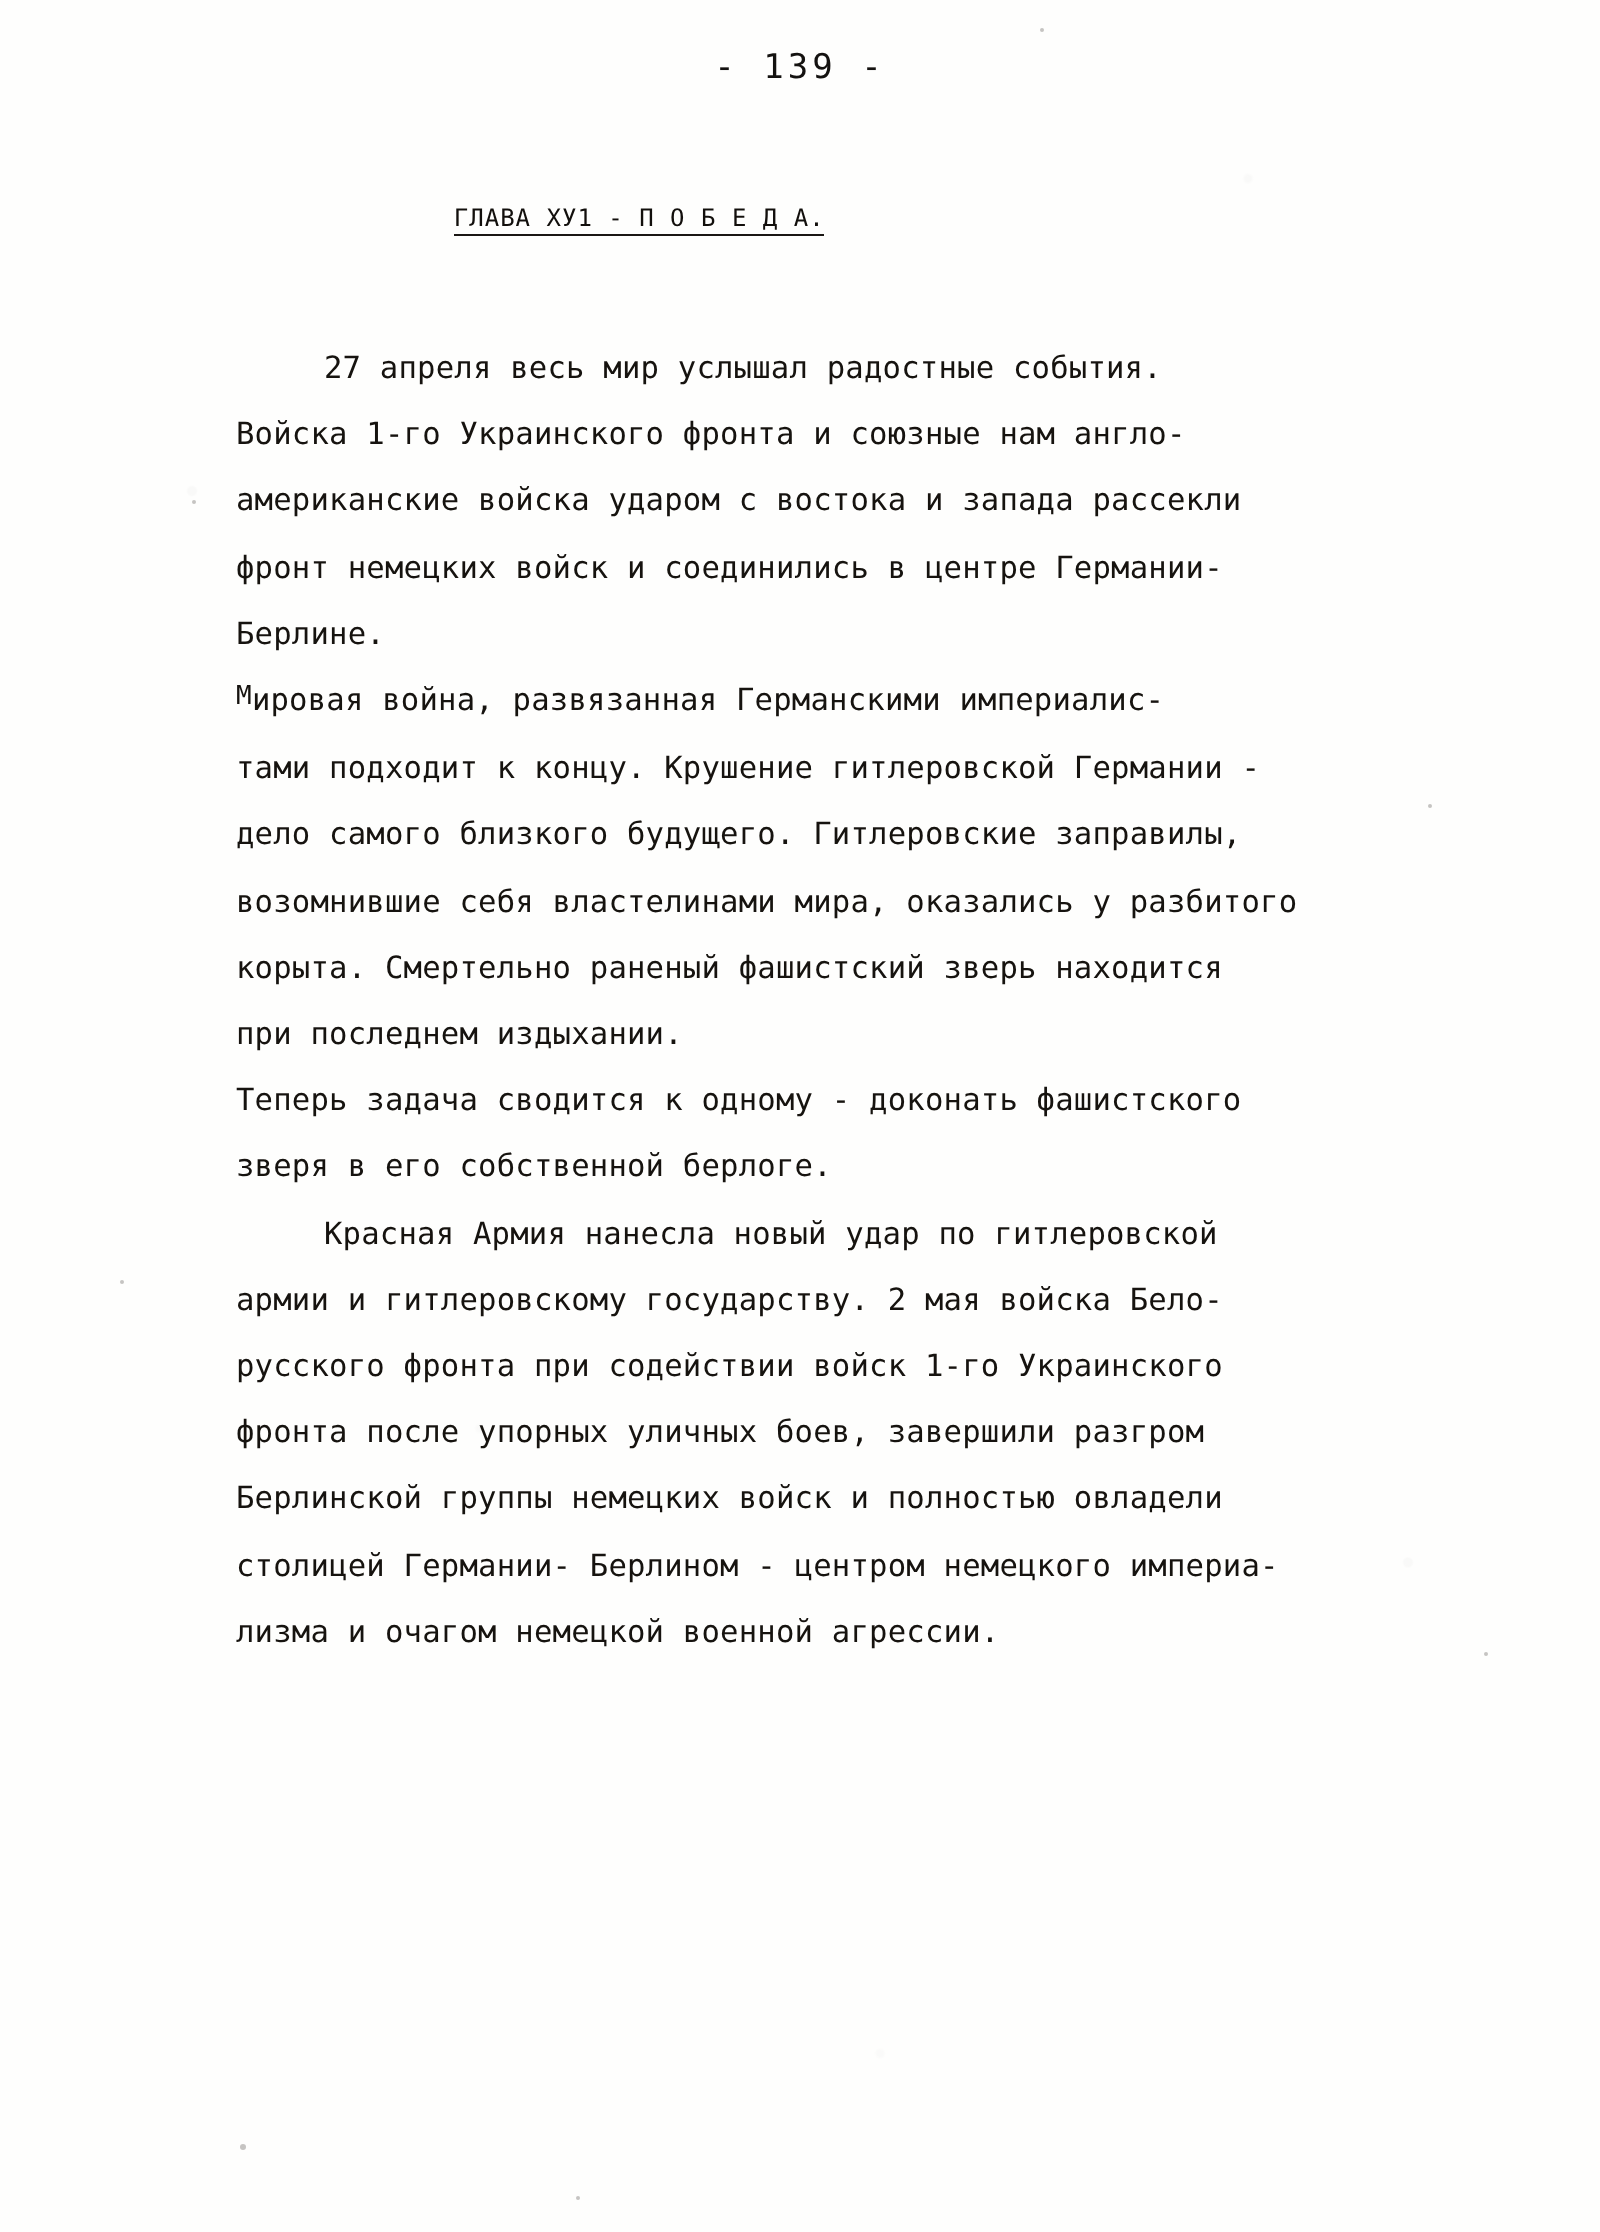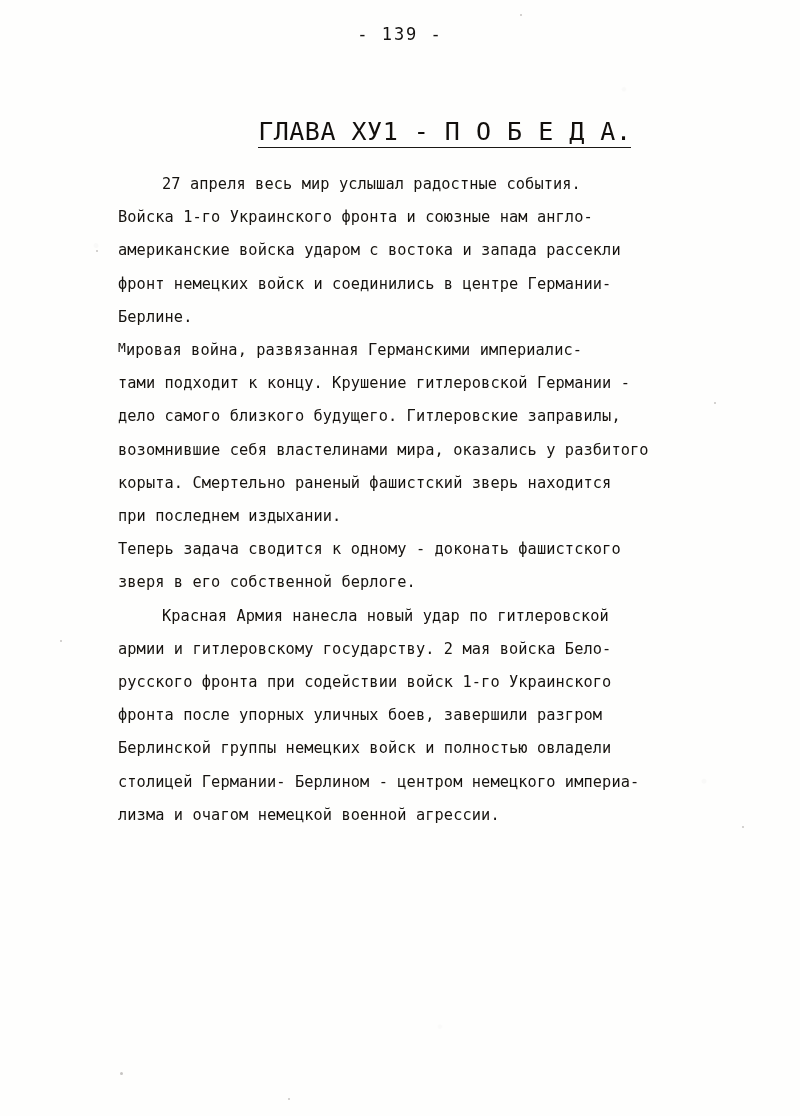--- a/index.html
+++ b/index.html
@@ -35,21 +35,21 @@
     width: 800px;
     text-align: center;
     font-size: 17px;
     letter-spacing: 2px;
     color: #141210;
   }
   .chapter-heading {
     position: absolute;
     top: 88px;
     left: 196px;
-    font-size: 25px;
+    font-size: 12px;
     letter-spacing: 0.5px;
     color: #120f0c;
     white-space: pre;
   }
   .chapter-heading .underlined {
     border-bottom: 1.6px solid #1a1714;
     padding-bottom: 1px;
   }
   .body-text {
     position: absolute;

